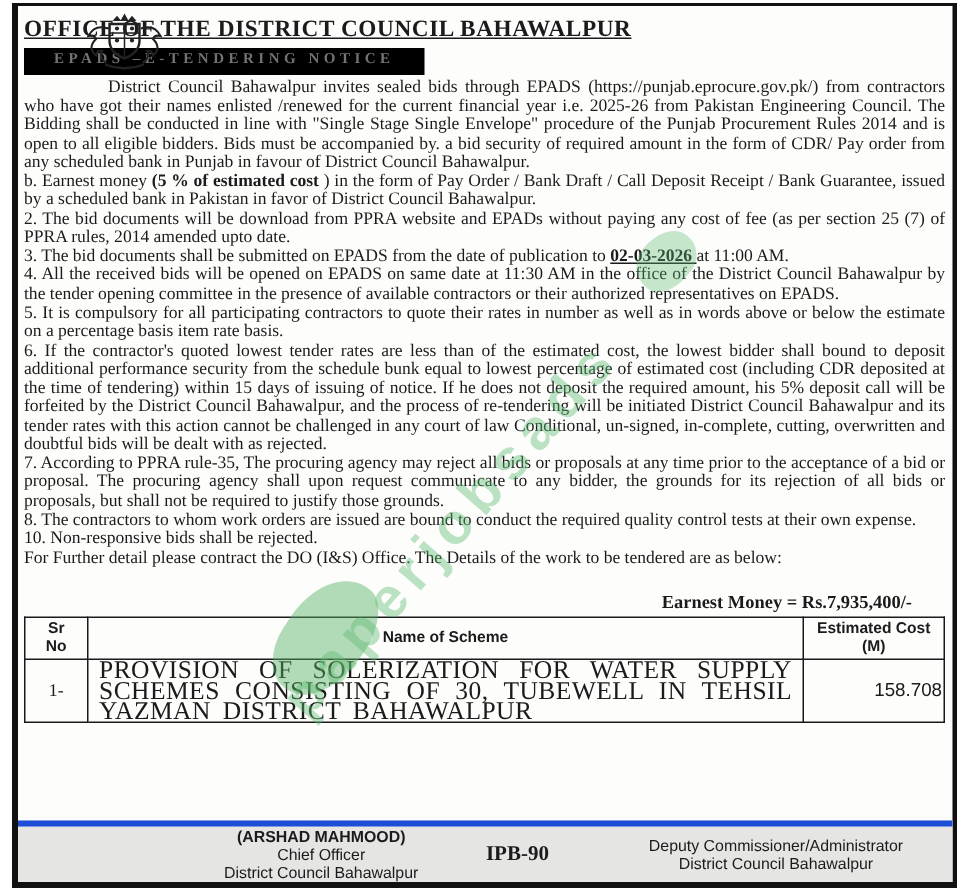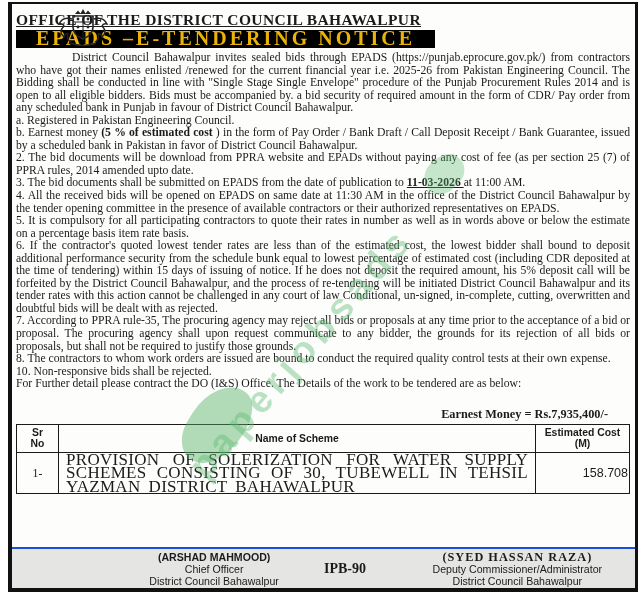--- a/index.html
+++ b/index.html
@@ -42,22 +42,22 @@
     transform: rotate(40deg);
   }
   
   .header { position: relative; text-align: left; padding-top: 5px; height: 44px; }
   .crest { position: absolute; left: 28px; top: 1px; width: 76px; height: 42px; }
   .office-title {
     font-weight: bold; font-size: 15.5px; letter-spacing: 0.4px;
     text-decoration: underline;
   }
   .banner {
-    display: inline-block; background: #000; color: #eab308;
-    font-weight: bold; font-size: 20px; letter-spacing: 3px;
+    display: inline-block; background: #000; color: #737373;
+    font-weight: bold; font-size: 10px; letter-spacing: 3px;
     padding: 0 20px 2px 20px; margin-top: 1px; line-height: 16px;
   }
   
   .textblock { position: relative; z-index: 2; font-size: 11.7px; line-height: 12.55px; }
   .intro { margin: 2px 0 0 0; text-align: justify; text-indent: 56px; }
   .notice-item { margin: 0; text-align: justify; }
   .notice-item .b { font-weight: bold; }
   .notice-item .u { text-decoration: underline; }
   
   .earnest {
@@ -76,21 +76,21 @@
   td.cell-scheme {
     font-size: 17px; text-align: justify; padding: 0 7px;
     letter-spacing: 0.3px; word-spacing: 3.5px; line-height: 13.5px;
   }
   td.cell-cost {
     text-align: right; font-family: "Liberation Sans", sans-serif; font-size: 12.5px;
   }
   
   .footer-band {
     position: absolute; left: 0; right: 0; bottom: 0; height: 41px;
-    background: #e5e5e4; border-top: 2px solid #1d4ed8;
+    background: #e5e5e4; border-top: 4px solid #1d4ed8;
     display: flex; align-items: center; z-index: 2; justify-content: space-between;
   }
   .sig { text-align: center; font-family: "Liberation Sans", sans-serif; font-size: 10.6px; line-height: 12px; }
   .sig .sig-name { font-weight: bold; }
   .sig-left { margin-left: 108px; width: 200px; }
   .ipb {
     width: 78px; text-align: center; font-family: Liberation Serif, serif;
     font-weight: bold; font-size: 14px;
   }
   .sig-right { margin-left: 18px; width: 250px; }
@@ -125,24 +125,23 @@
       </div>
       <div class="office-title">OFFICE OF THE DISTRICT COUNCIL BAHAWALPUR</div>
       <div>
         <span class="banner">EPADS –E-TENDERING NOTICE</span>
       </div>
     </div>
 
     <div class="textblock">
       <p class="intro">District Council Bahawalpur invites sealed bids through EPADS (https://punjab.eprocure.gov.pk/) from contractors who have got their names enlisted /renewed for the current financial year i.e. 2025-26 from Pakistan Engineering Council. The Bidding shall be conducted in line with "Single Stage Single Envelope" procedure of the Punjab Procurement Rules 2014 and is open to all eligible bidders. Bids must be accompanied by. a bid security of required amount in the form of CDR/ Pay order from any scheduled bank in Punjab in favour of District Council Bahawalpur.</p>
       <div id="notice-body">
-          <p class="notice-item"><span>a. Registered in Pakistan Engineering Council.</span></p>
           <p class="notice-item"><span>b.  Earnest  money  </span><span class="b">(5 % of estimated cost</span><span> )  in  the  form  of  Pay  Order  /  Bank  Draft  /  Call  Deposit  Receipt  /  Bank Guarantee, issued by a scheduled bank in Pakistan in favor of District Council Bahawalpur.</span></p>
           <p class="notice-item"><span>2. The bid documents will be download from PPRA website and EPADs without paying any cost of fee (as per section 25 (7) of PPRA rules, 2014 amended upto date.</span></p>
-          <p class="notice-item"><span>3. The bid documents shall be submitted on EPADS from the date of publication to  </span><span class="b u"> 11-03-2026 </span><span> at 11:00 AM.</span></p>
+          <p class="notice-item"><span>3. The bid documents shall be submitted on EPADS from the date of publication to  </span><span class="b u"> 02-03-2026 </span><span> at 11:00 AM.</span></p>
           <p class="notice-item"><span>4. All the received bids will be opened on EPADS on same date at 11:30 AM in the office of the District Council Bahawalpur by the tender opening committee in the presence of available contractors or their authorized representatives on EPADS.</span></p>
           <p class="notice-item"><span>5. It is compulsory for all participating contractors to quote their rates in number as well as in words above or below the estimate on a percentage basis item rate basis.</span></p>
           <p class="notice-item"><span>6. If the contractor's quoted lowest tender rates are less than of the estimated cost, the lowest bidder shall bound to deposit additional performance security from the schedule bunk equal to lowest percentage of estimated cost (including CDR deposited at the time of tendering) within 15 days of issuing of notice. If he does not deposit the required amount, his 5% deposit call will be forfeited by the District Council Bahawalpur, and the process of re-tendering will be initiated District Council Bahawalpur and its tender rates with this action cannot be challenged in any court of law Conditional, un-signed, in-complete, cutting, overwritten and doubtful bids will be dealt with as rejected.</span></p>
           <p class="notice-item"><span>7. According to PPRA rule-35, The procuring agency may reject all bids or proposals at any time prior to the acceptance of a bid or proposal. The procuring agency shall upon request communicate to any bidder, the grounds for its rejection of all bids or proposals, but shall not be required to justify those grounds.</span></p>
           <p class="notice-item"><span>8. The contractors to whom work orders are issued are bound to conduct the required quality control tests at their own expense.</span></p>
           <p class="notice-item"><span>10. Non-responsive bids shall be rejected.</span></p>
           <p class="notice-item"><span>For Further detail  please contract the DO (I&amp;S) Office. The Details of the work to be tendered are as below:</span></p>
         </div>
     </div>
 
@@ -172,20 +171,19 @@
     </table>
 
     <div class="footer-band">
       <div class="sig sig-left">
         <div class="sig-name">(ARSHAD MAHMOOD)</div>
         <div>Chief Officer</div>
         <div>District Council Bahawalpur</div>
       </div>
       <div class="ipb">IPB-90</div>
       <div class="sig sig-right">
-        <div class="sig-name">(SYED HASSAN RAZA)</div>
         <div>Deputy Commissioner/Administrator</div>
         <div>District Council Bahawalpur</div>
       </div>
     </div>
 
   </div>
 </div>
 
 </body></html>

